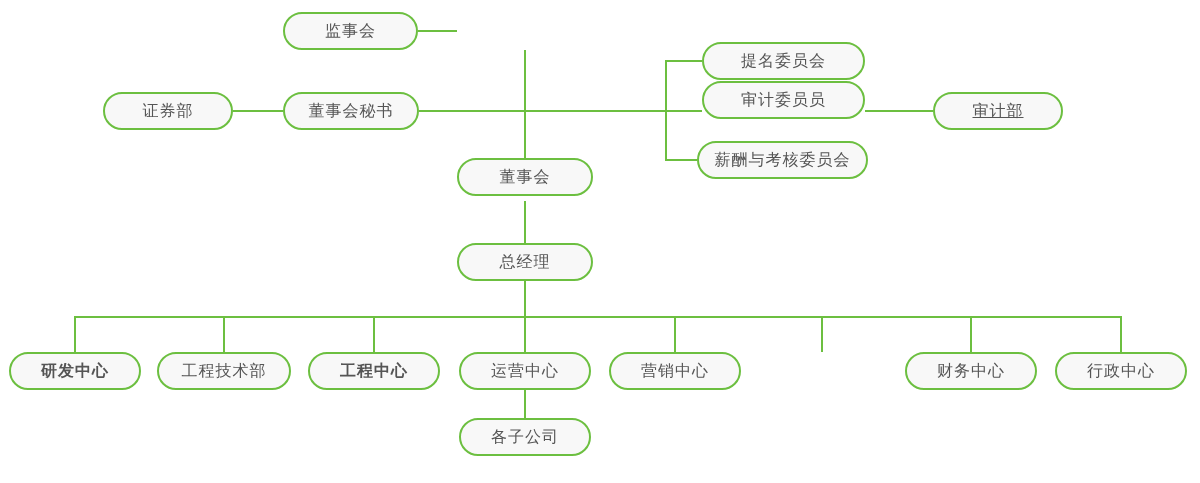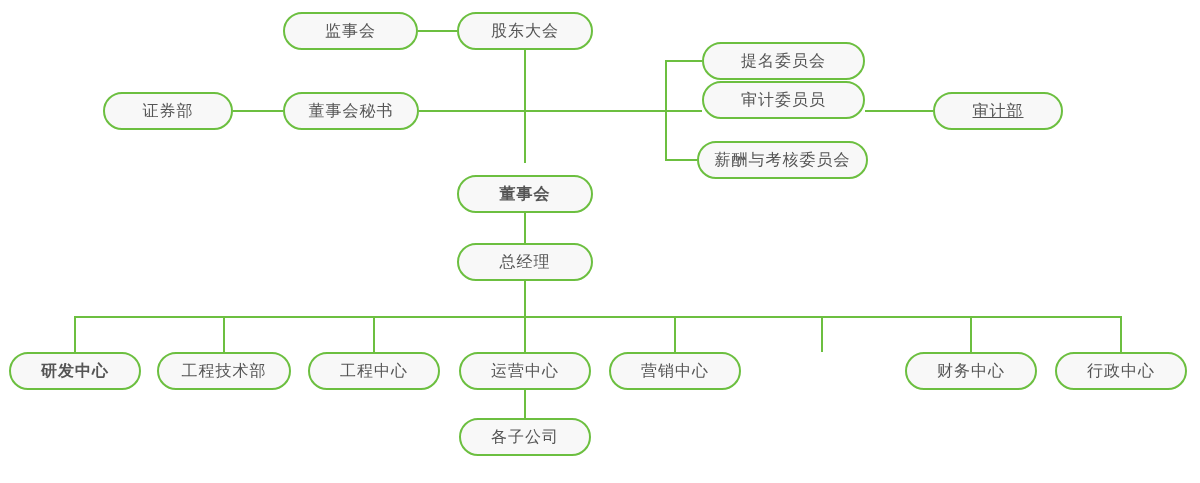--- a/index.html
+++ b/index.html
@@ -62,31 +62,30 @@
   <div class="line v" style="left:223px;  top:318px; height:34px;"></div>
   <div class="line v" style="left:373px;  top:318px; height:34px;"></div>
   <div class="line v" style="left:524px;  top:318px; height:34px;"></div>
   <div class="line v" style="left:674px;  top:318px; height:34px;"></div>
   <div class="line v" style="left:821px;  top:318px; height:34px;"></div>
   <div class="line v" style="left:970px;  top:318px; height:34px;"></div>
   <div class="line v" style="left:1120px; top:318px; height:34px;"></div>
   <div class="line v" style="left:524px; top:390px; height:45px;"></div>
 
   <div class="node" style="left:283px; top:12px;  width:135px;">监事会</div>
-  <div class="node" style="left:457px; top:12px;  width:136px;">股东大会</div>
   <div class="node" style="left:103px; top:92px;  width:130px;">证券部</div>
   <div class="node" style="left:283px; top:92px;  width:136px;">董事会秘书</div>
   <div class="node" style="left:702px; top:42px;  width:163px;">提名委员会</div>
   <div class="node" style="left:702px; top:81px;  width:163px;">审计委员员</div>
   <div class="node" style="left:933px; top:92px;  width:130px;text-decoration:underline;">审计部</div>
   <div class="node" style="left:697px; top:141px; width:171px;">薪酬与考核委员会</div>
-  <div class="node" style="left:457px; top:175px; width:136px;font-weight:bold;">董事会</div>
+  <div class="node" style="left:457px; top:158px; width:136px;">董事会</div>
   <div class="node" style="left:457px; top:243px; width:136px;">总经理</div>
   <div class="node" style="left:9px;    top:352px; width:132px;font-weight:bold;">研发中心</div>
   <div class="node" style="left:157px;  top:352px; width:134px;">工程技术部</div>
-  <div class="node" style="left:308px;  top:352px; width:132px;">工程中心</div>
+  <div class="node" style="left:308px;  top:352px; width:132px;font-weight:bold;">工程中心</div>
   <div class="node" style="left:459px;  top:352px; width:132px;">运营中心</div>
   <div class="node" style="left:609px;  top:352px; width:132px;">营销中心</div>
   <div class="node" style="left:905px;  top:352px; width:132px;">财务中心</div>
   <div class="node" style="left:1055px; top:352px; width:132px;">行政中心</div>
   <div class="node" style="left:459px;  top:418px; width:132px;">各子公司</div>
 
 </div>
 
 </body></html>

